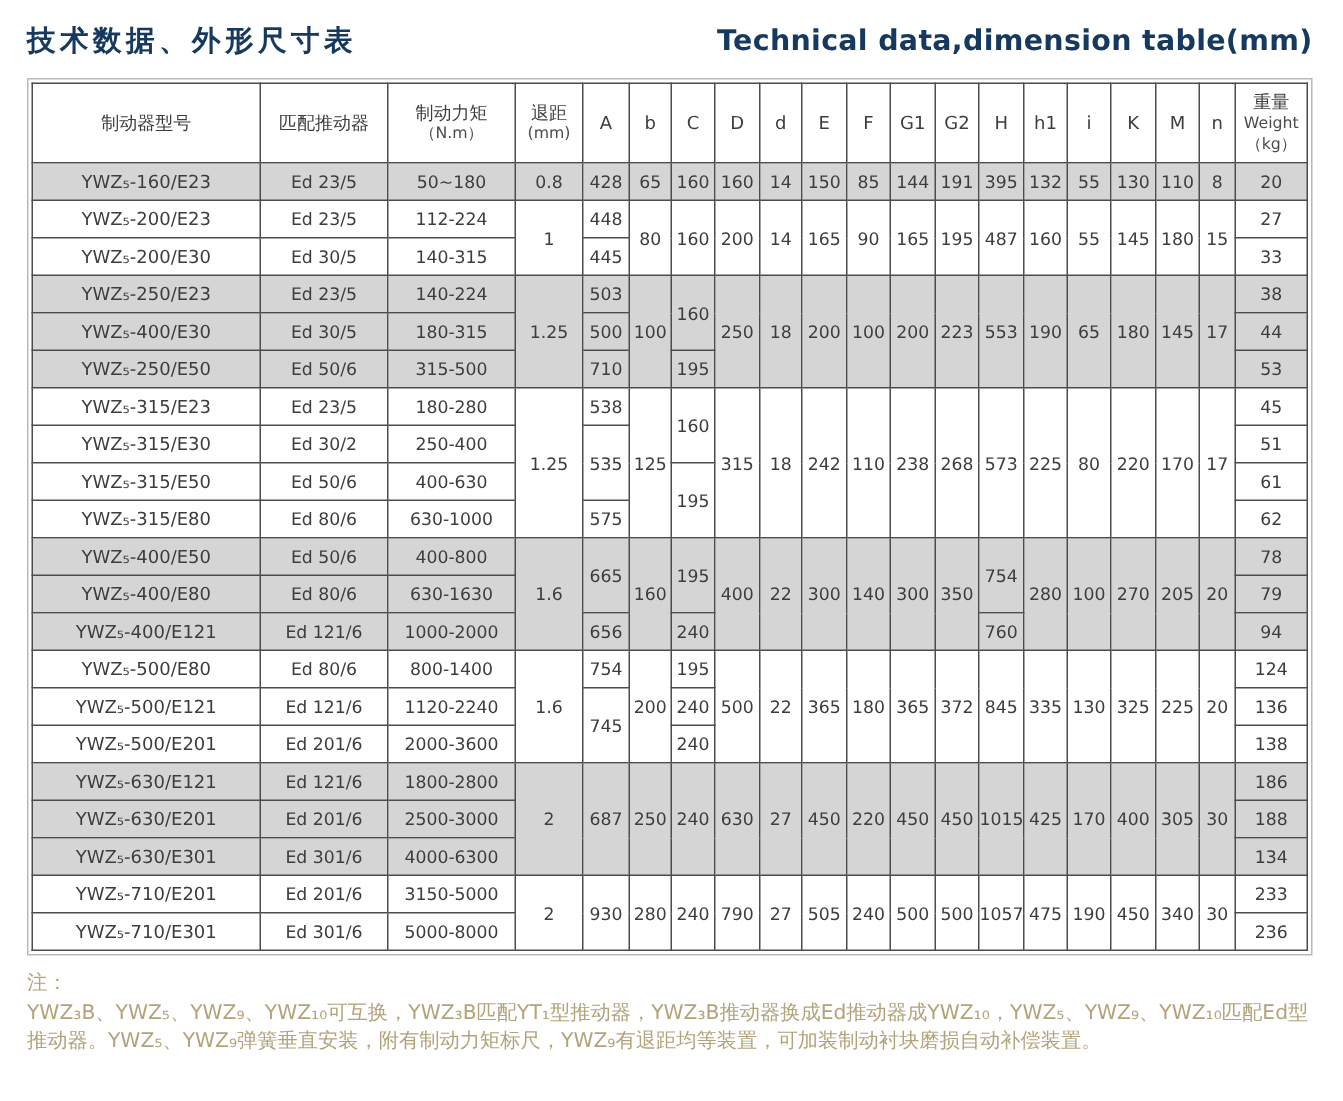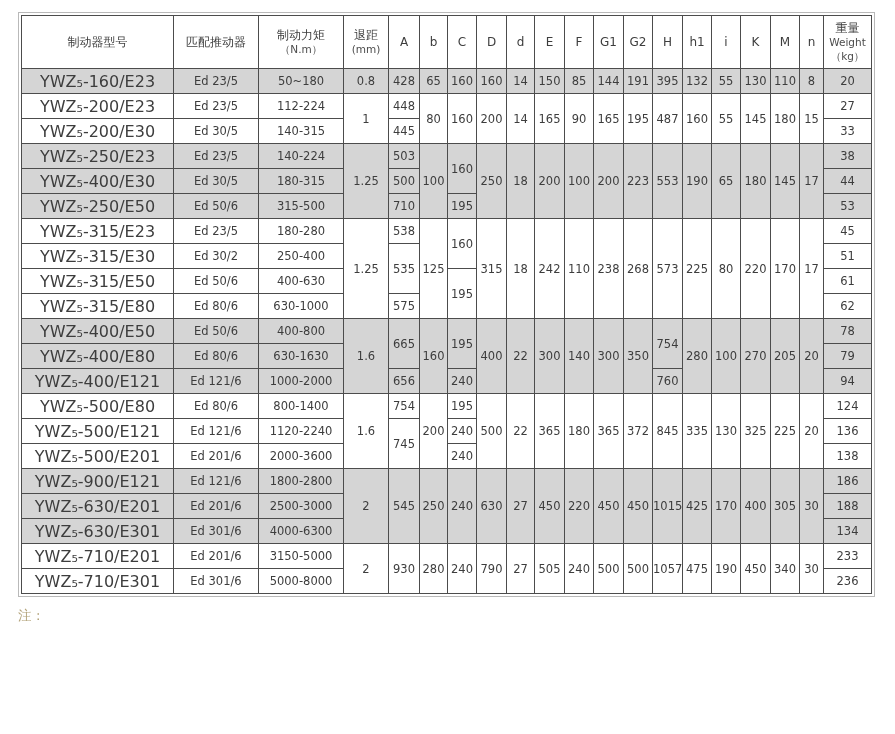--- a/index.html
+++ b/index.html
@@ -60,40 +60,44 @@
     line-height: 1.25;
   }
   table.spec th .sub {
     font-size: 10.5px;
     color: #4c4c4c;
   }
   table.spec td {
     height: 24px;
   }
   table.spec td.model {
-    font-size: 16px;
+    font-size: 12px;
   }
   table.spec tr.shade td {
     background: #d5d5d5;
   }
   .notes {
     margin-top: 9px;
     color: #b3a37a;
     font-size: 13.5px;
     line-height: 1.45;
   }
   .notes .note-label {
     display: block;
   }
 </style>
 </head>
 <body>
 
 <div class="page">
 
+  <div class="titlebar">
+    <span class="title-cn">技术数据、外形尺寸表</span>
+    <span class="title-en">Technical data,dimension table(mm)</span>
+  </div>
 
   <div class="table-frame">
     <table class="spec">
       <colgroup>
           <col style="width: 152px;">
           <col style="width: 85px;">
           <col style="width: 85px;">
           <col style="width: 45px;">
           <col style="width: 31px;">
           <col style="width: 28px;">
@@ -380,25 +384,25 @@
             <td>136</td>
           </tr>
           <tr>
             <td class="model">YWZ₅-500/E201</td>
             <td>Ed 201/6</td>
             <td>2000-3600</td>
             <td>240</td>
             <td>138</td>
           </tr>
           <tr class="shade">
-            <td class="model">YWZ₅-900/E121</td>
+            <td class="model">YWZ₅-630/E121</td>
             <td>Ed 121/6</td>
             <td>1800-2800</td>
             <td rowspan="3">2</td>
-            <td rowspan="3">545</td>
+            <td rowspan="3">687</td>
             <td rowspan="3">250</td>
             <td rowspan="3">240</td>
             <td rowspan="3">630</td>
             <td rowspan="3">27</td>
             <td rowspan="3">450</td>
             <td rowspan="3">220</td>
             <td rowspan="3">450</td>
             <td rowspan="3">450</td>
             <td rowspan="3">1015</td>
             <td rowspan="3">425</td>
@@ -447,15 +451,16 @@
             <td>Ed 301/6</td>
             <td>5000-8000</td>
             <td>236</td>
           </tr>
         </tbody>
     </table>
   </div>
 
   <div class="notes">
     <span class="note-label">注：</span>
+    <span>YWZ₃B、YWZ₅、YWZ₉、YWZ₁₀可互换，YWZ₃B匹配YT₁型推动器，YWZ₃B推动器换成Ed推动器成YWZ₁₀，YWZ₅、YWZ₉、YWZ₁₀匹配Ed型推动器。YWZ₅、YWZ₉弹簧垂直安装，附有制动力矩标尺，YWZ₉有退距均等装置，可加装制动衬块磨损自动补偿装置。</span>
   </div>
 
 </div>
 
 </body></html>

